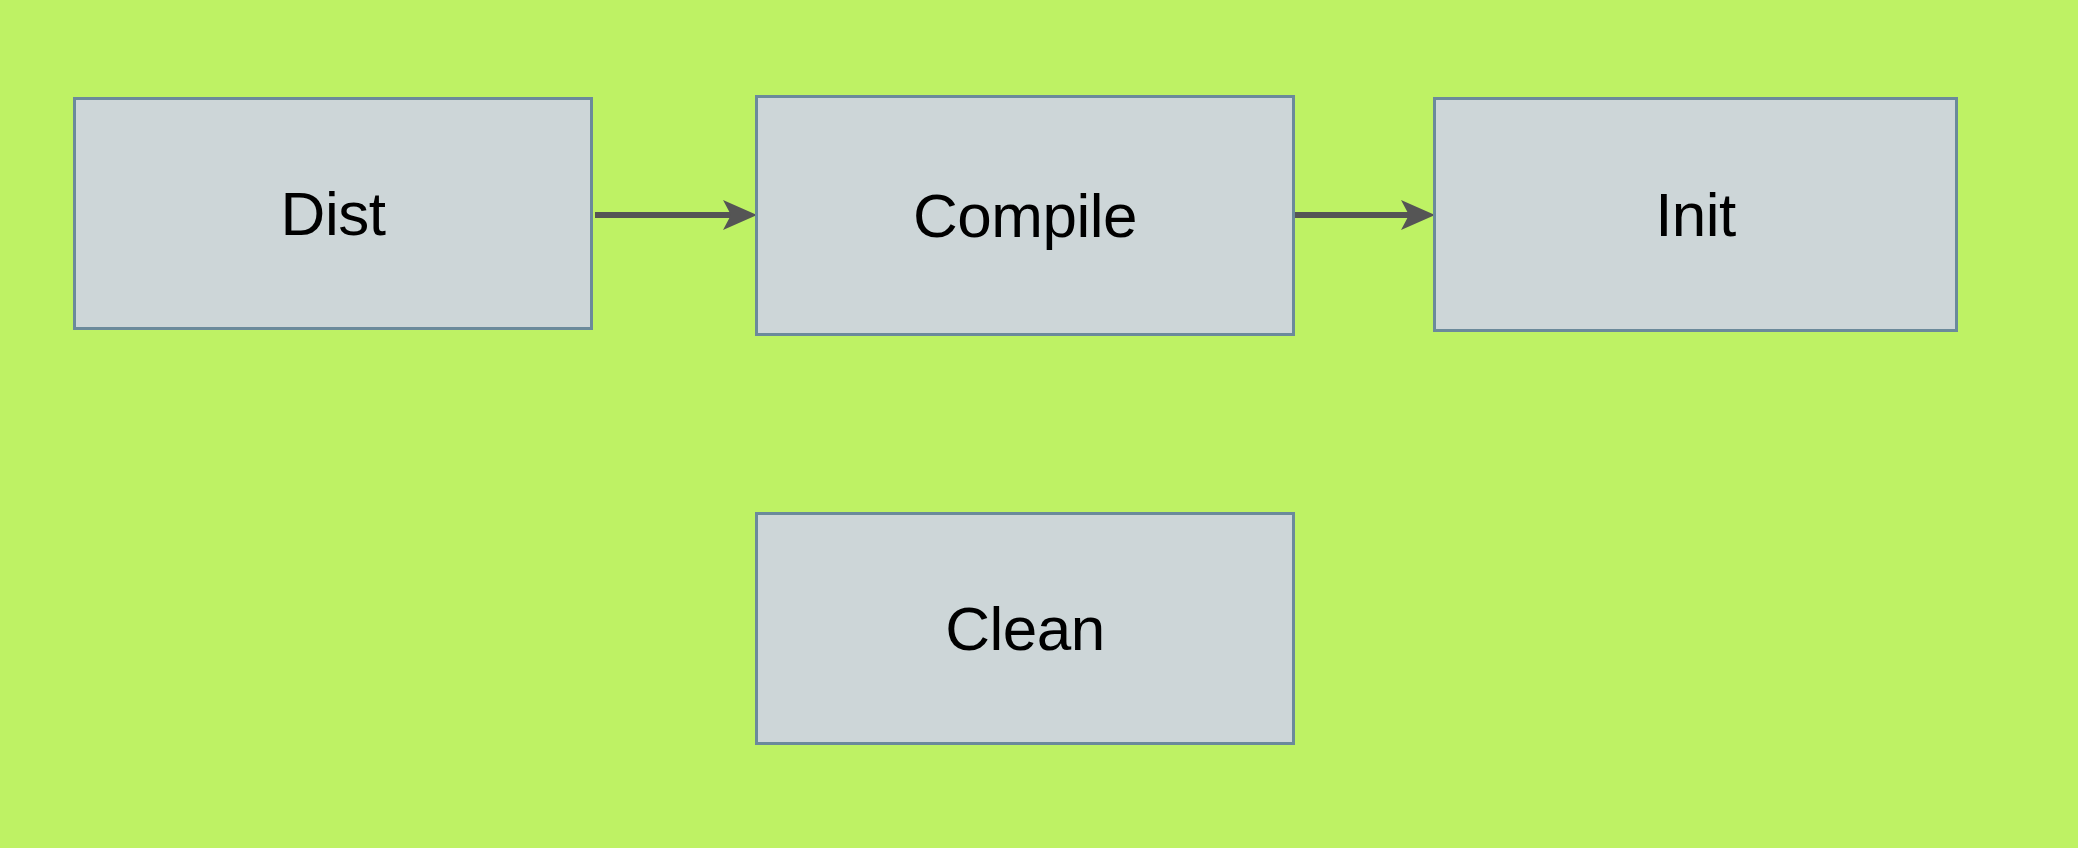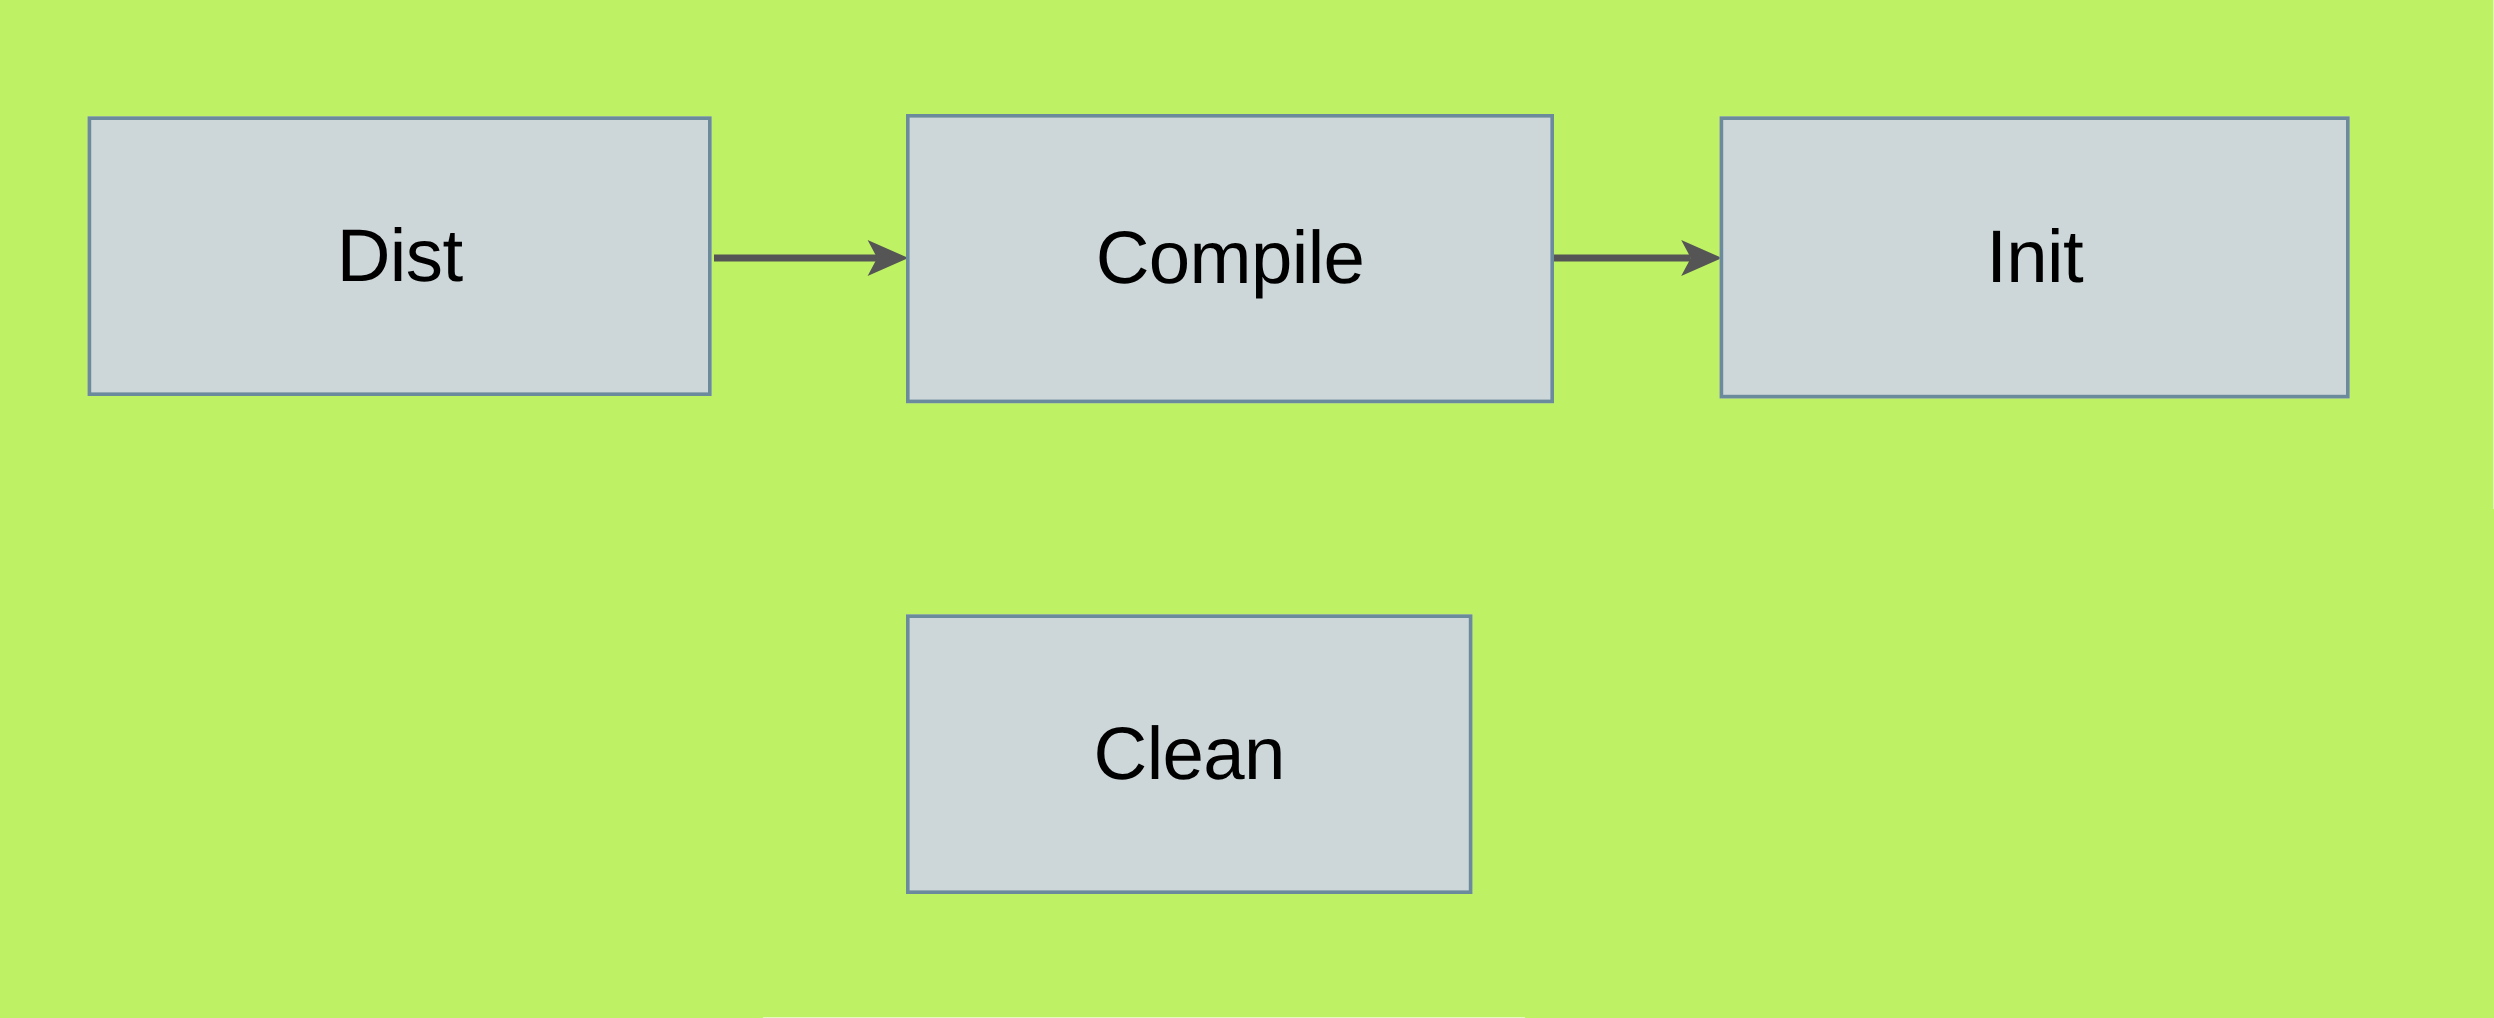--- a/index.html
+++ b/index.html
@@ -43,21 +43,21 @@
   }
   .edge svg {
     display: block;
     overflow: visible;
   }
 
   
   #node-dist    { left: 73px;   top: 97px;  width: 520px; height: 233px; }
   #node-compile { left: 755px;  top: 95px;  width: 540px; height: 241px; }
   #node-init    { left: 1433px; top: 97px;  width: 525px; height: 235px; }
-  #node-clean   { left: 755px;  top: 512px; width: 472px; height: 233px; }
+  #node-clean   { left: 755px;  top: 512px; width: 540px; height: 233px; }
 
   
   #edge-dist-compile { left: 595px;  top: 194px; width: 164px; height: 42px; }
   #edge-compile-init { left: 1295px; top: 194px; width: 142px; height: 42px; }
 </style>
 </head>
 <body>
 
 <div id="canvas">
 

